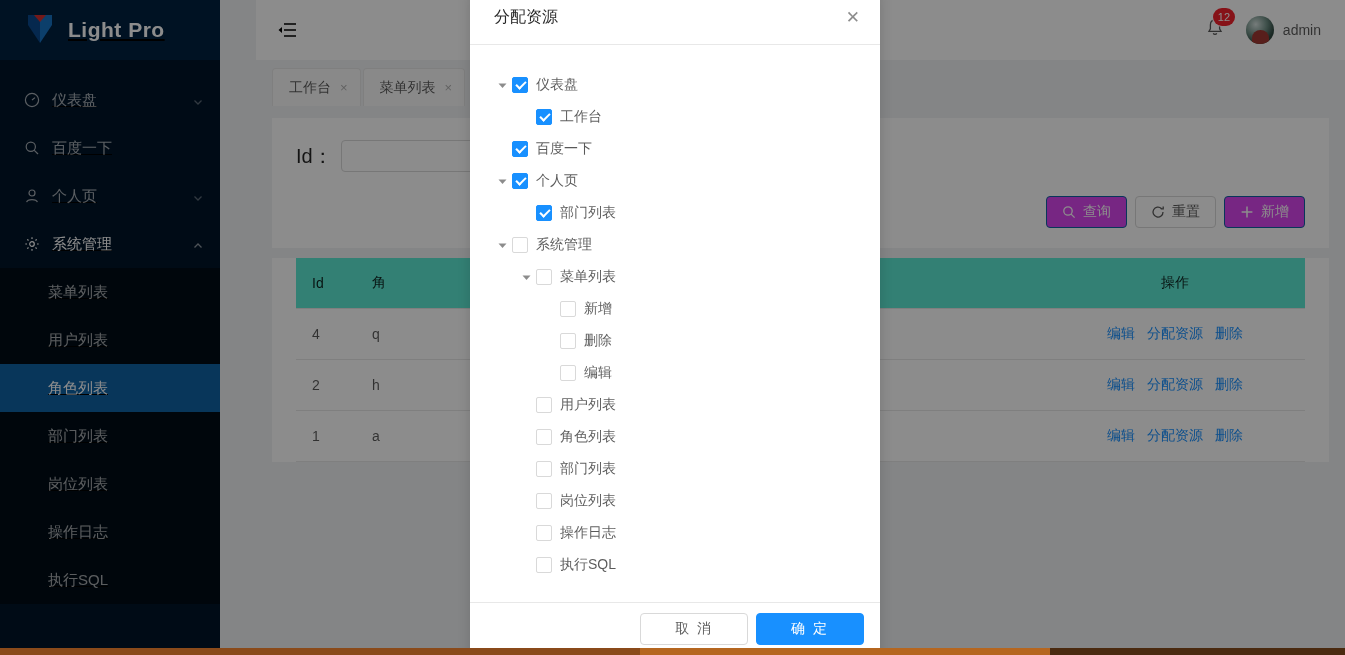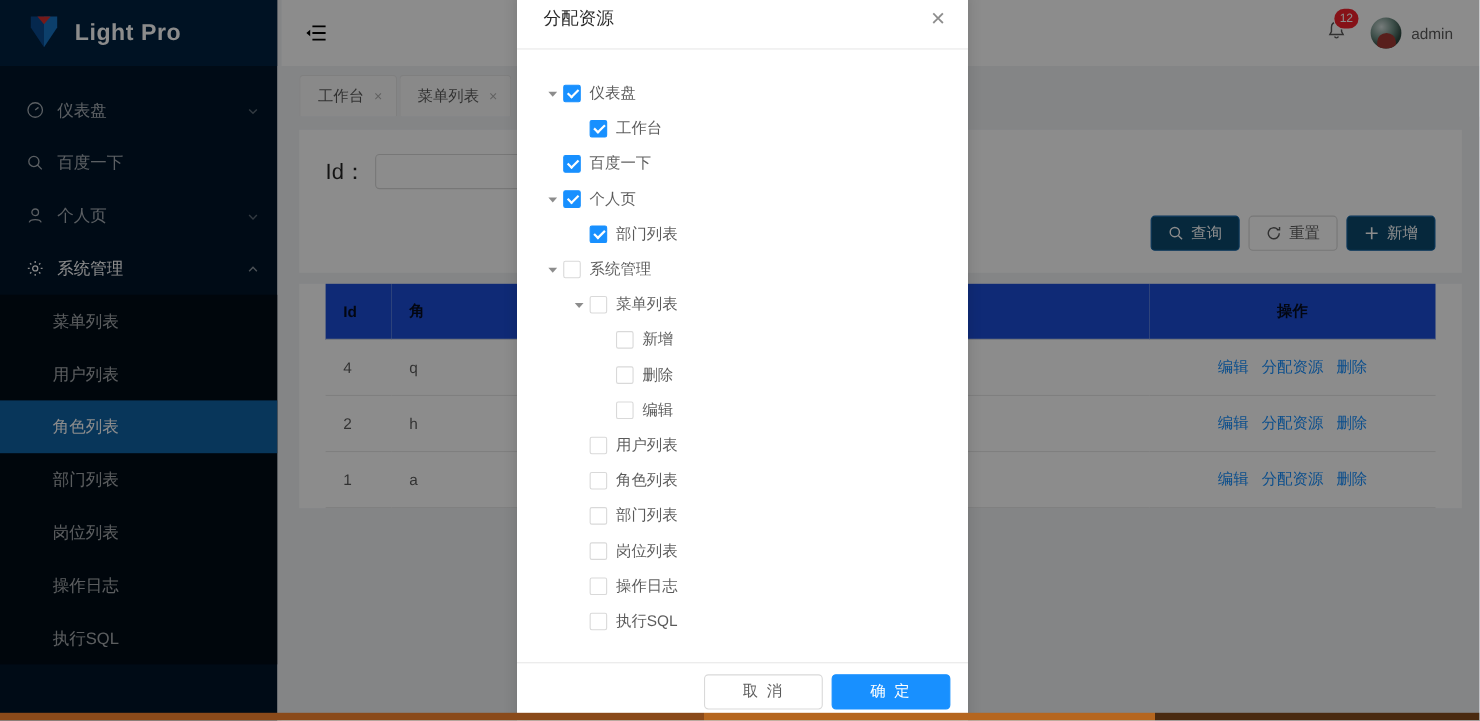--- a/index.html
+++ b/index.html
@@ -10,23 +10,24 @@
     font-family: "Liberation Sans", "DejaVu Sans", sans-serif;
     font-size: 14px;
     background: #f0f2f5;
   }
 
   #app { position: relative; width: 1345px; height: 655px; overflow: hidden; }
 
   
   .sidebar {
     position: absolute; left: 0; top: 0;
-    width: 252px; height: 655px;
+    width: 220px; height: 655px;
     background: #001529;
     z-index: 5;
+    text-decoration: underline;
   }
   .logo {
     height: 60px;
     display: flex; align-items: center;
     padding-left: 24px;
     background: #002140;
   }
   .logo-mark { width: 32px; height: 34px; margin-right: 12px; flex: 0 0 auto; }
   .logo-text {
     color: #ffffff; font-size: 21px; font-weight: bold;
@@ -138,29 +139,29 @@
   .btn-row {
     display: flex; justify-content: flex-end; gap: 8px;
     margin-top: 24px;
   }
   .btn {
     height: 32px; padding: 0 15px; border-radius: 4px;
     display: inline-flex; align-items: center; gap: 7px;
     font-size: 14px; cursor: pointer; border: 1px solid transparent;
     white-space: nowrap;
   }
-  .btn-primary { background: #0c4a6e; color: #fff; border-color: #1063a5; }
+  .btn-primary { background: #d946ef; color: #fff; border-color: #1063a5; }
   .btn-default { background: #fff; color: rgba(0,0,0,0.65); border-color: #d9d9d9; }
   .btn svg { width: 14px; height: 14px; }
 
   .table-card { background: #fff; margin-top: 10px; padding: 0 24px; }
   table.grid { width: 100%; border-collapse: collapse; }
   table.grid th {
-    text-align: left; font-weight: 700; color: rgba(0,0,0,0.85);
-    background: #1d4ed8; padding: 16px 16px; font-size: 14px;
+    text-align: left; font-weight: 400; color: rgba(0,0,0,0.85);
+    background: #5eead4; padding: 16px 16px; font-size: 14px;
     border-bottom: 1px solid #e8e8e8;
   }
   table.grid td {
     padding: 16px 16px; font-size: 14px; color: rgba(0,0,0,0.65);
     border-bottom: 1px solid #e8e8e8;
   }
   table.grid th.col-op, table.grid td.col-op { text-align: center; width: 260px; }
   .link { color: #1890ff; cursor: pointer; }
   .link + .link { margin-left: 8px; }
 

